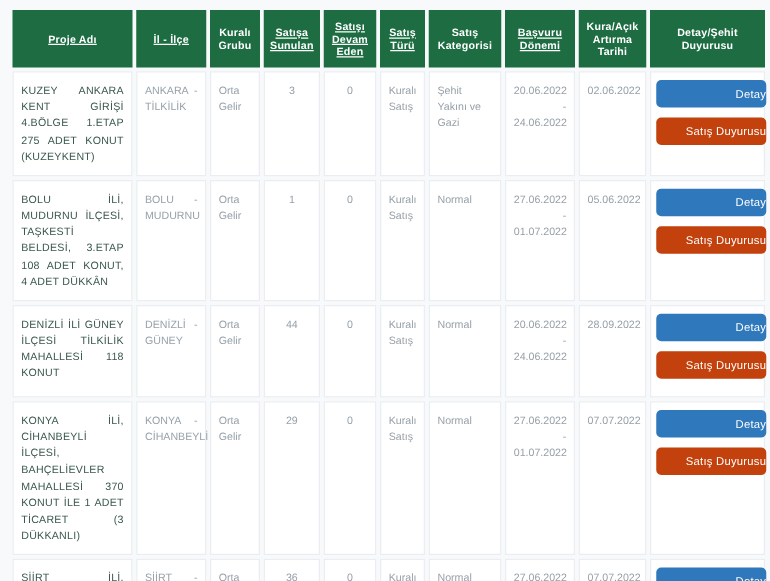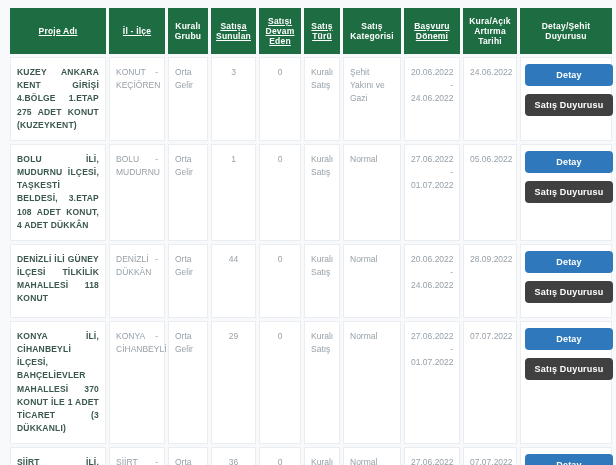--- a/index.html
+++ b/index.html
@@ -32,45 +32,46 @@
     background: #ffffff;
     border: 1px solid #eaeef2;
     vertical-align: top;
     padding: 8px 6px;
     font-size: 8.5px;
     line-height: 1.55;
     color: #97a1a9;
   }
   td.c-proj {
     color: #3a584e;
-    font-weight: bold;
+    font-weight: normal;
     text-align: justify;
     letter-spacing: .2px;
     margin-left: 23px;
   }
   td.c-il { text-align: justify; }
   td.c-num { text-align: center; }
   td.c-date { text-align: right; }
   td.c-btn { padding: 6px 4px; text-align: center; }
   .btn {
     display: block;
     width: 88px;
     margin: 0 auto 8px auto;
     border: none;
     border-radius: 4px;
     color: #ffffff;
     font-family: "Liberation Sans", sans-serif;
     font-size: 9px;
-    font-weight: bold;
+    font-weight: normal;
     padding: 6px 0;
     cursor: pointer;
     letter-spacing: .2px;
+    text-align: right;
   }
   .btn-detay { background: #2e78bb; }
-  .btn-duyuru { background: #404040; }
+  .btn-duyuru { background: #c2410c; }
 </style>
 </head>
 <body>
 
 <div class="table-wrap">
   <table class="sales">
     <colgroup>
       <col style="width:96px">
         <col style="width:56px">
         <col style="width:40px">
@@ -92,28 +93,28 @@
         <th class="u">Satış Türü</th>
         <th>Satış Kategorisi</th>
         <th class="u">Başvuru Dönemi</th>
         <th>Kura/Açık Artırma Tarihi</th>
         <th>Detay/Şehit Duyurusu</th>
       </tr>
     </thead>
     <tbody id="rows">
   <tr>
     <td class="c-proj">KUZEY ANKARA KENT GİRİŞİ 4.BÖLGE 1.ETAP 275 ADET KONUT (KUZEYKENT)</td>
-    <td class="c-il">KONUT - KEÇİÖREN</td>
+    <td class="c-il">ANKARA - TİLKİLİK</td>
     <td>Orta Gelir</td>
     <td class="c-num">3</td>
     <td class="c-num">0</td>
     <td>Kuralı Satış</td>
     <td>Şehit Yakını ve Gazi</td>
     <td class="c-date">20.06.2022 - 24.06.2022</td>
-    <td class="c-date">24.06.2022</td>
+    <td class="c-date">02.06.2022</td>
     <td class="c-btn">
       <button class="btn btn-detay">Detay</button>
       <button class="btn btn-duyuru">Satış Duyurusu</button>
     </td>
   </tr>
 
   <tr>
     <td class="c-proj">BOLU İLİ, MUDURNU İLÇESİ, TAŞKESTİ BELDESİ, 3.ETAP 108 ADET KONUT, 4 ADET DÜKKÂN</td>
     <td class="c-il">BOLU - MUDURNU</td>
     <td>Orta Gelir</td>
@@ -124,21 +125,21 @@
     <td class="c-date">27.06.2022 - 01.07.2022</td>
     <td class="c-date">05.06.2022</td>
     <td class="c-btn">
       <button class="btn btn-detay">Detay</button>
       <button class="btn btn-duyuru">Satış Duyurusu</button>
     </td>
   </tr>
 
   <tr>
     <td class="c-proj">DENİZLİ İLİ GÜNEY İLÇESİ TİLKİLİK MAHALLESİ 118 KONUT</td>
-    <td class="c-il">DENİZLİ - DÜKKÂN</td>
+    <td class="c-il">DENİZLİ - GÜNEY</td>
     <td>Orta Gelir</td>
     <td class="c-num">44</td>
     <td class="c-num">0</td>
     <td>Kuralı Satış</td>
     <td>Normal</td>
     <td class="c-date">20.06.2022 - 24.06.2022</td>
     <td class="c-date">28.09.2022</td>
     <td class="c-btn">
       <button class="btn btn-detay">Detay</button>
       <button class="btn btn-duyuru">Satış Duyurusu</button>

